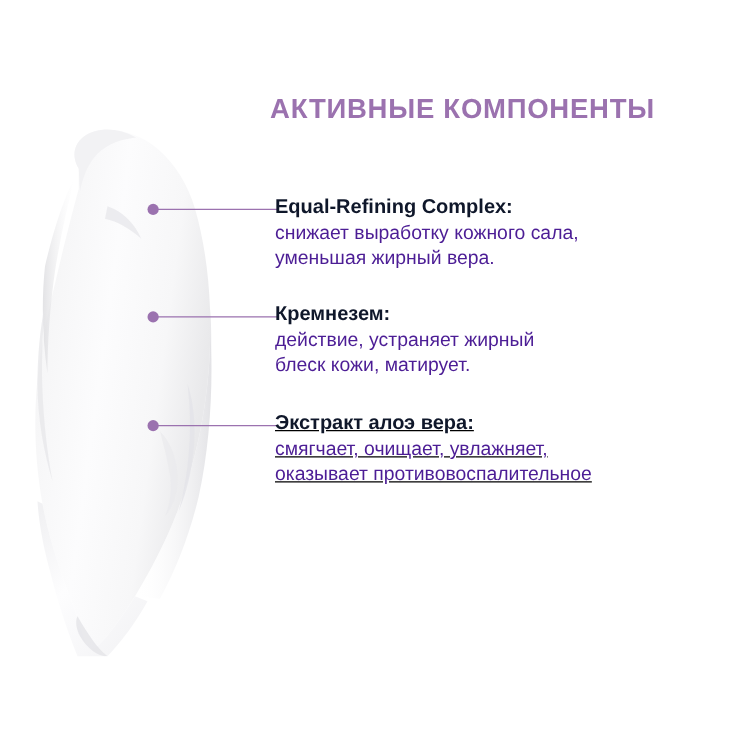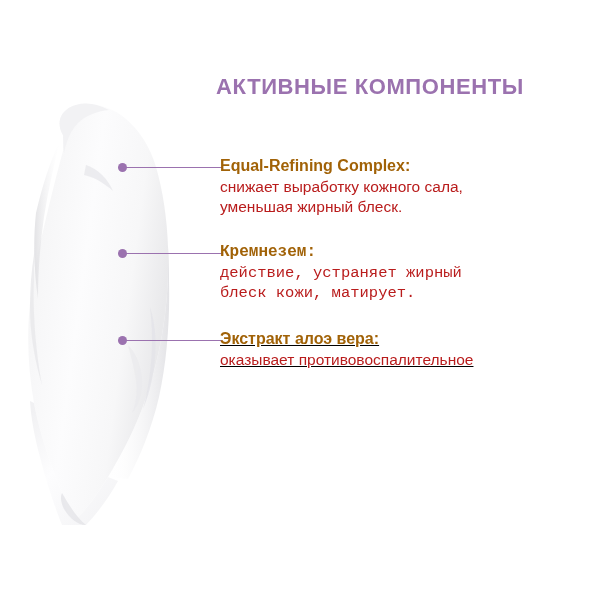--- a/index.html
+++ b/index.html
@@ -68,28 +68,28 @@
 
   
   .block {
     position: absolute;
     left: 220px;
     width: 340px;
   }
   .block .heading {
     font-size: 16px;
     font-weight: bold;
-    color: #a16207;
+    color: #0f172a;
     line-height: 20px;
     margin: 0 0 1px 0;
     white-space: nowrap;
   }
   .block .body-line {
     font-size: 15.5px;
-    color: #b91c1c;
+    color: #4c1d95;
     line-height: 20px;
     white-space: nowrap;
   }
 </style>
 </head>
 <body>
 
 <div id="infographic">
 
   <div class="title">АКТИВНЫЕ КОМПОНЕНТЫ</div>
@@ -189,27 +189,28 @@
   </div>
 
   <div class="connector" style="left:118px; top:336px; width:104px;">
     <span class="dot"></span>
     <span class="line" style="width:96px;"></span>
   </div>
 
   <div class="block" style="top:156px;">
     <div class="heading">Equal-Refining Complex:</div>
     <div class="body-line">снижает выработку кожного сала,</div>
-    <div class="body-line">уменьшая жирный блеск.</div>
-  </div>
-
-  <div class="block" style="top:242px;font-family:Liberation Mono, monospace;">
+    <div class="body-line">уменьшая жирный вера.</div>
+  </div>
+
+  <div class="block" style="top:242px;">
     <div class="heading">Кремнезем:</div>
     <div class="body-line">действие, устраняет жирный</div>
     <div class="body-line">блеск кожи, матирует.</div>
   </div>
 
   <div class="block" style="top:329px;text-decoration:underline;">
     <div class="heading">Экстракт алоэ вера:</div>
+    <div class="body-line">смягчает, очищает, увлажняет,</div>
     <div class="body-line">оказывает противовоспалительное</div>
   </div>
 
 </div>
 
 </body></html>

